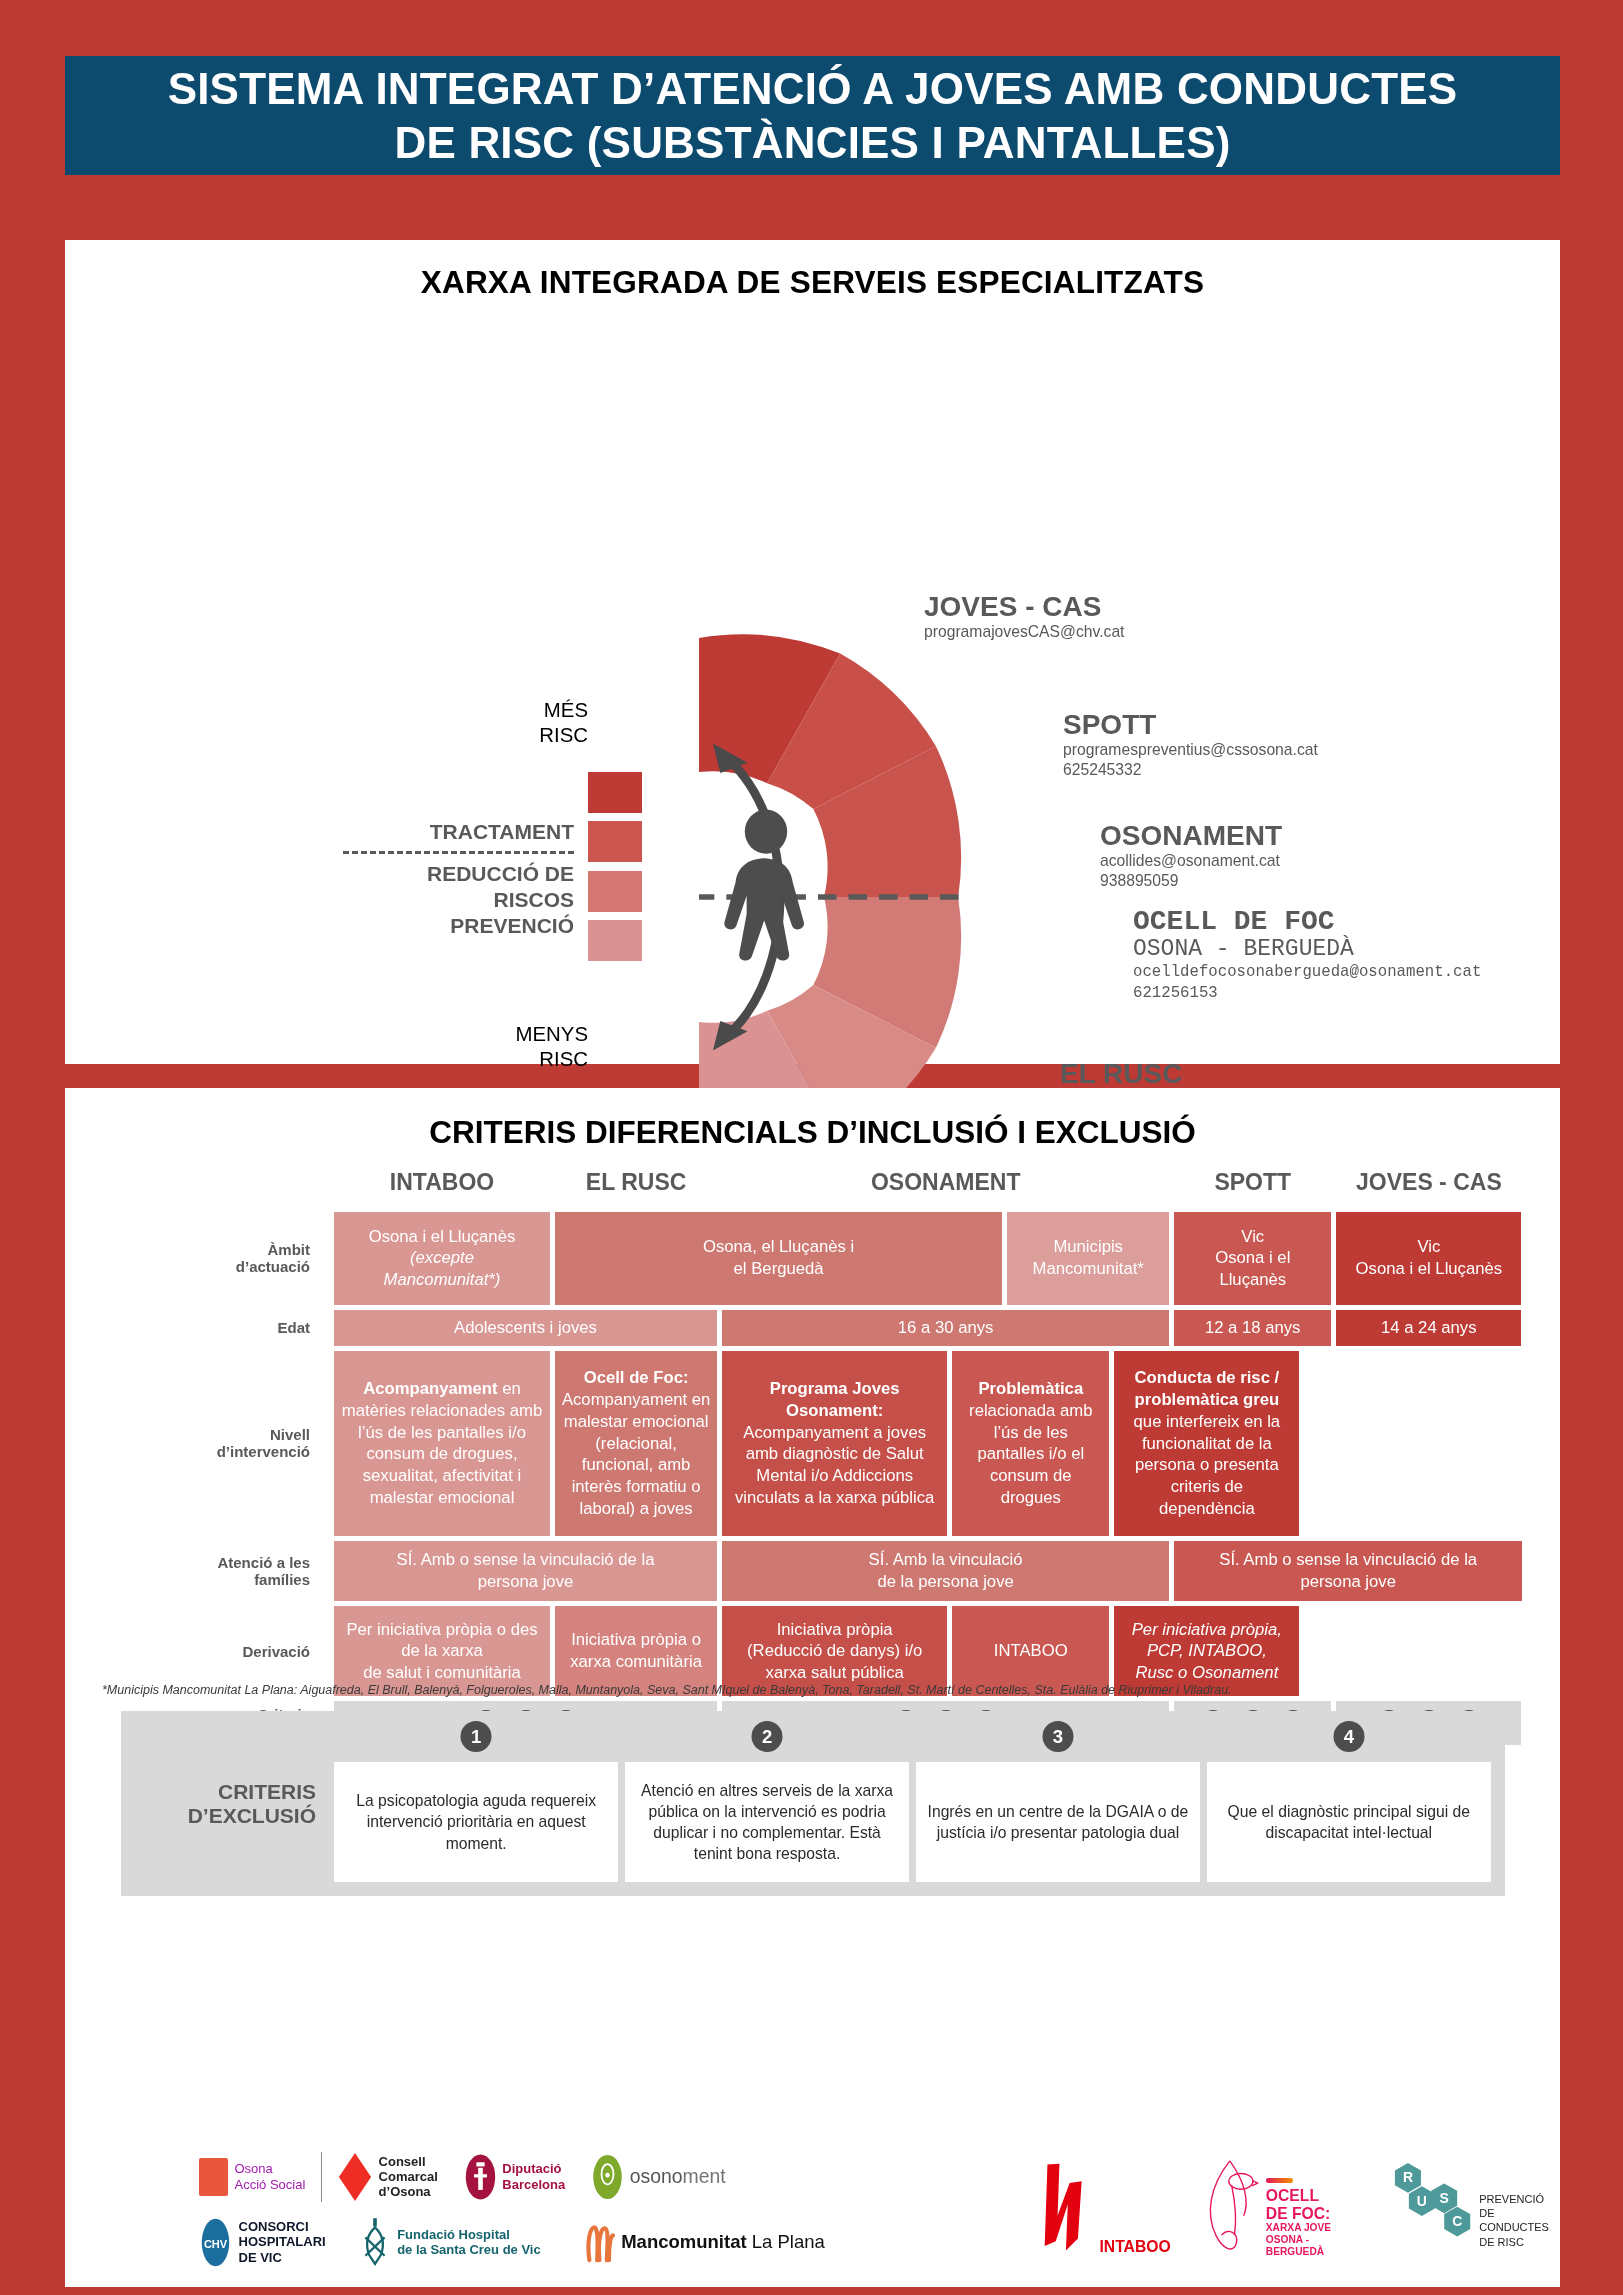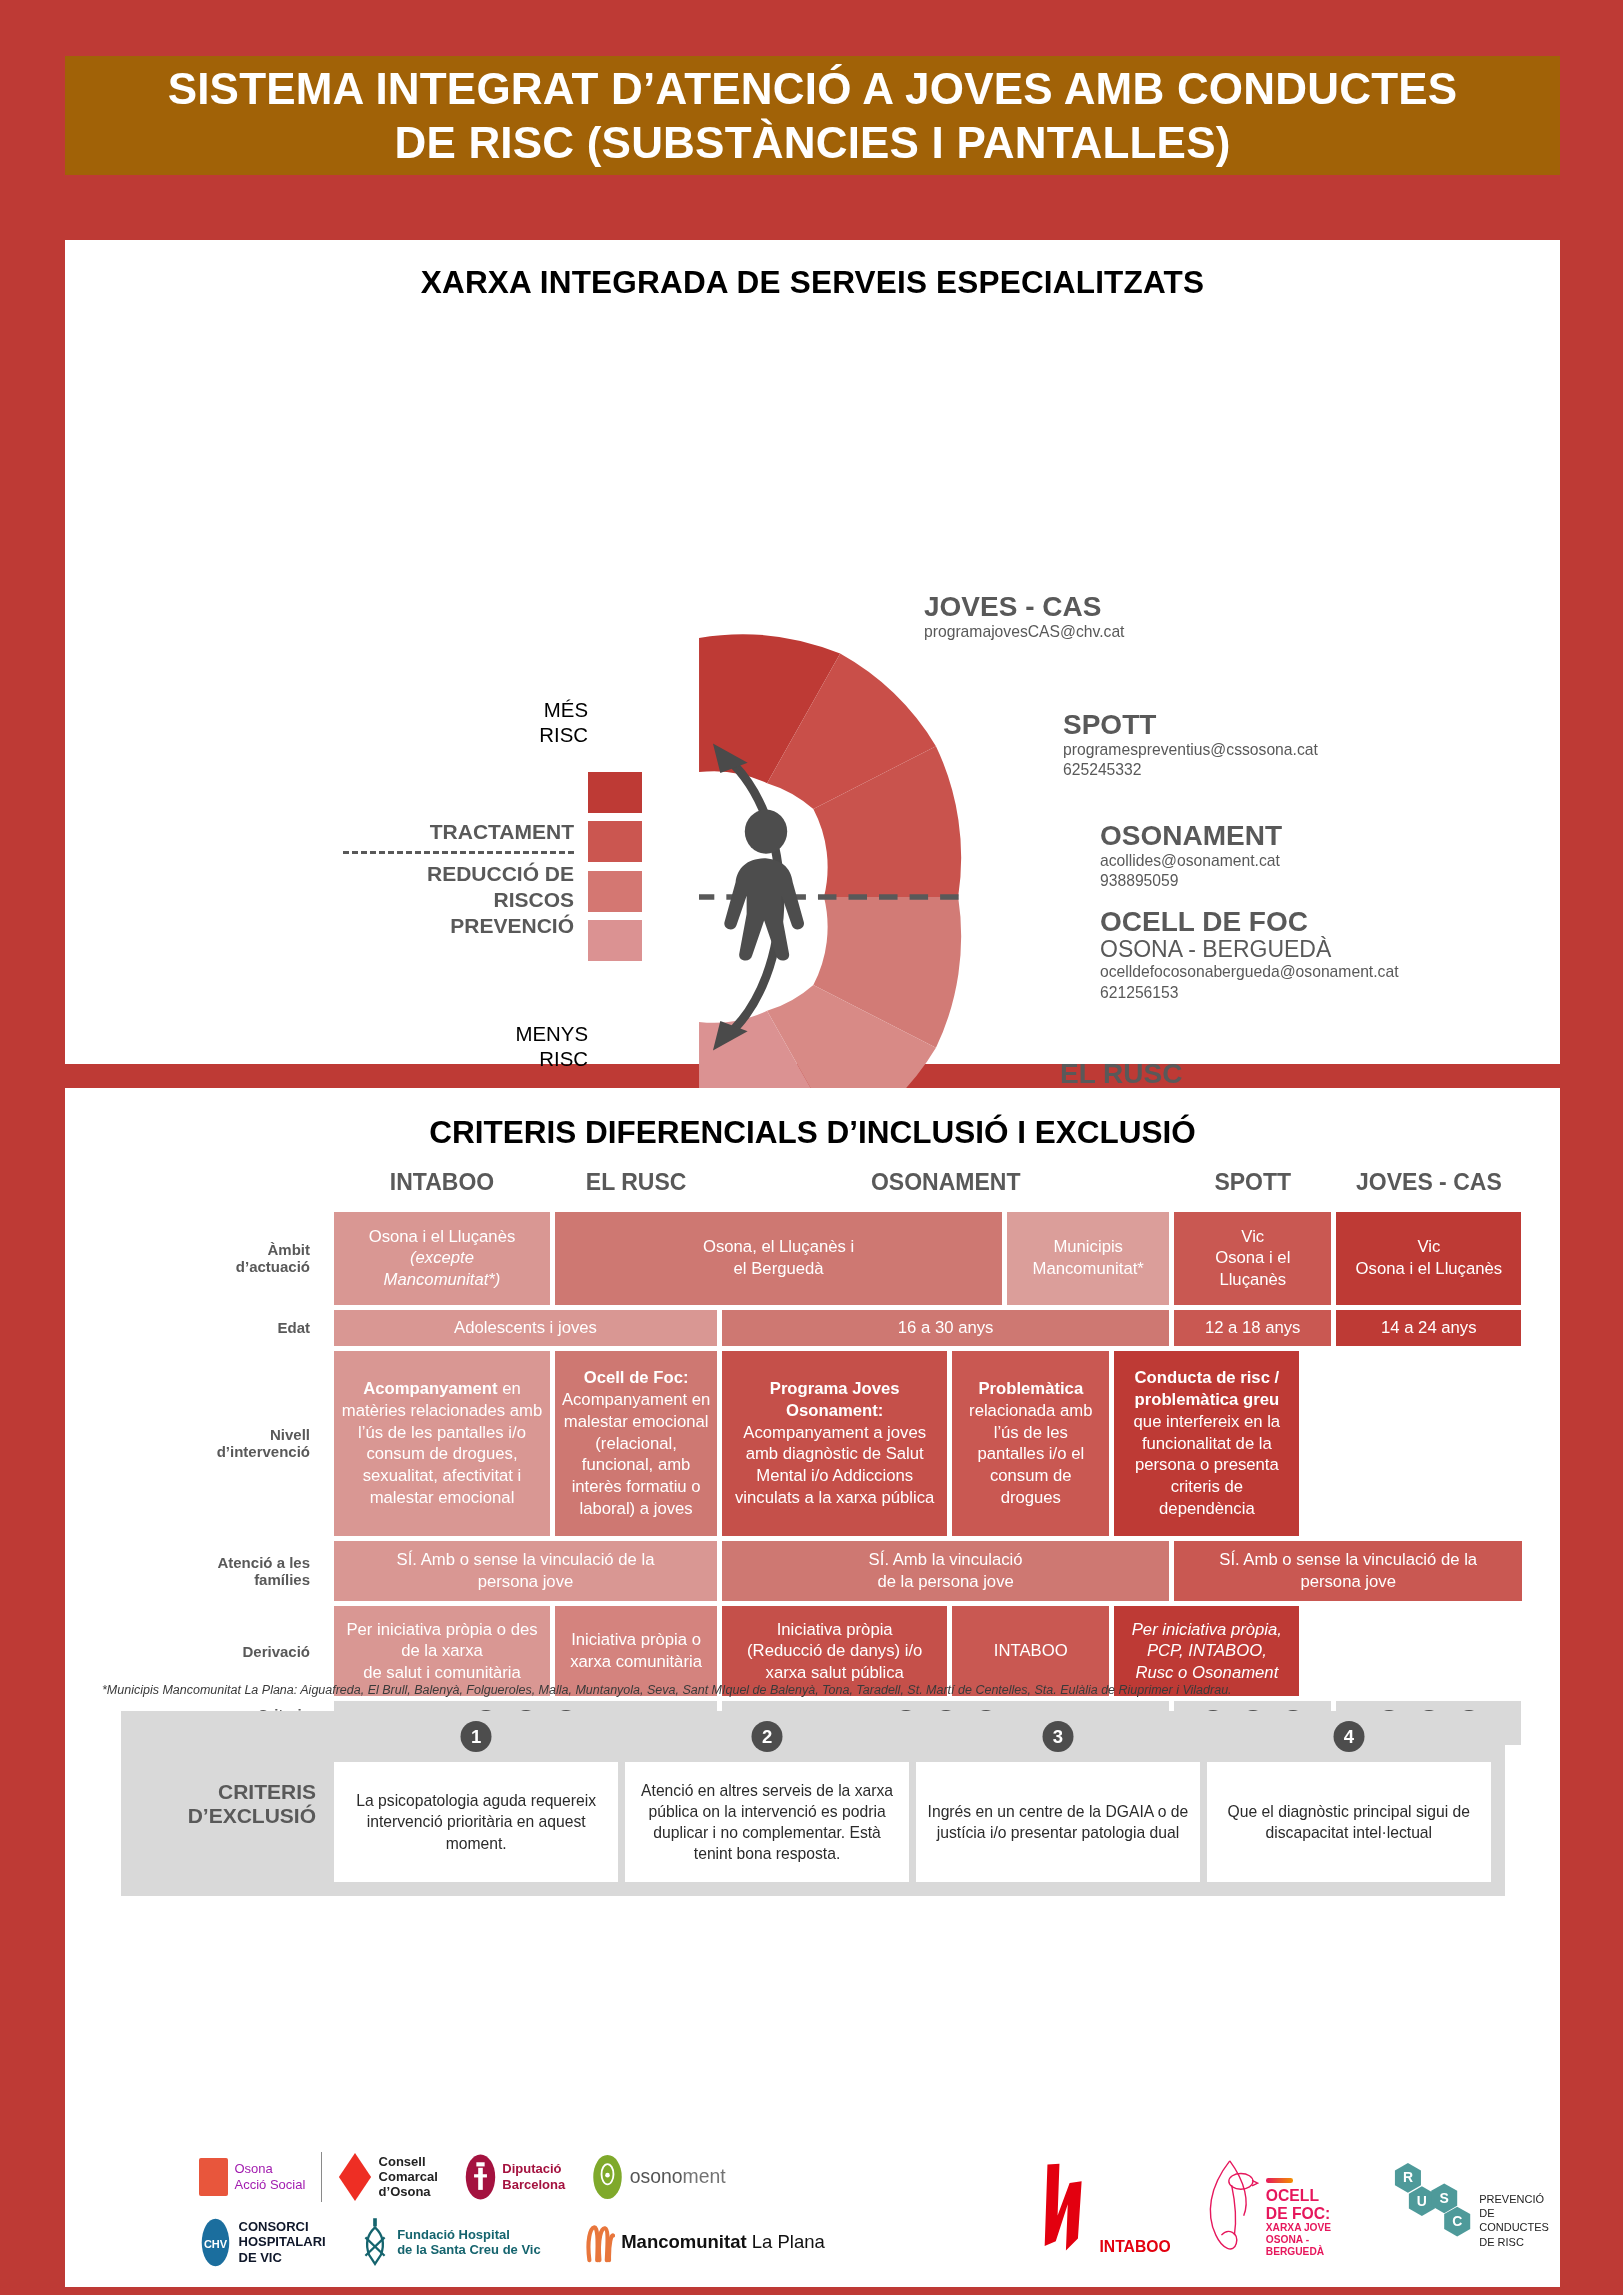--- a/index.html
+++ b/index.html
@@ -18,21 +18,21 @@
     height: 2295px;
     background: #BE3A35;
     overflow: hidden;
   }
 
   
   .title-bar {
     position: absolute;
     left: 65px; top: 56px;
     width: 1495px; height: 119px;
-    background: #a16207;
+    background: #0c4a6e;
     display: flex;
     align-items: center;
     justify-content: center;
     flex-direction: column;
     padding: 0 42px;
   }
   .title-bar .line {
     color: #ffffff;
     font-size: 44px;
     font-weight: bold;
@@ -332,21 +332,21 @@
       <div class="svc-meta">programespreventius@cssosona.cat</div>
       <div class="svc-meta">625245332</div>
     </div>
 
     <div class="svc" style="left:1035px; top:581px;">
       <div class="svc-name">OSONAMENT</div>
       <div class="svc-meta">acollides@osonament.cat</div>
       <div class="svc-meta">938895059</div>
     </div>
 
-    <div class="svc" style="left:1035px; top:667px;">
+    <div class="svc" style="left:1068px; top:667px;font-family:Liberation Mono, monospace;">
       <div class="svc-name">OCELL DE FOC</div>
       <div class="svc-sub">OSONA - BERGUEDÀ</div>
       <div class="svc-meta">ocelldefocosonabergueda@osonament.cat</div>
       <div class="svc-meta">621256153</div>
     </div>
 
     <div class="svc" style="left:995px; top:819px;">
       <div class="svc-name">EL RUSC</div>
       <div class="svc-meta">elrusc@mancoplana.cat</div>
       <div class="svc-meta">661537616</div>

